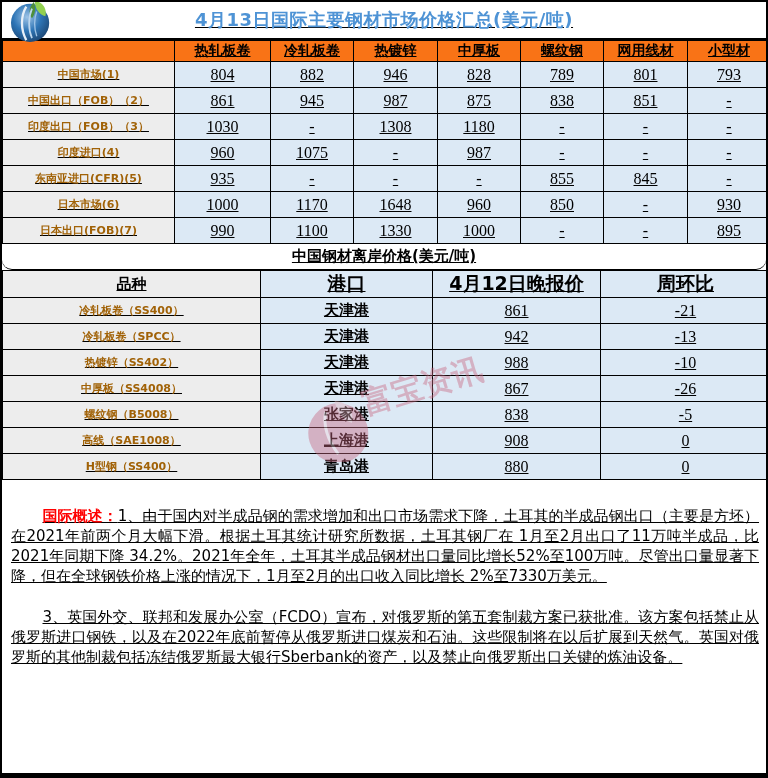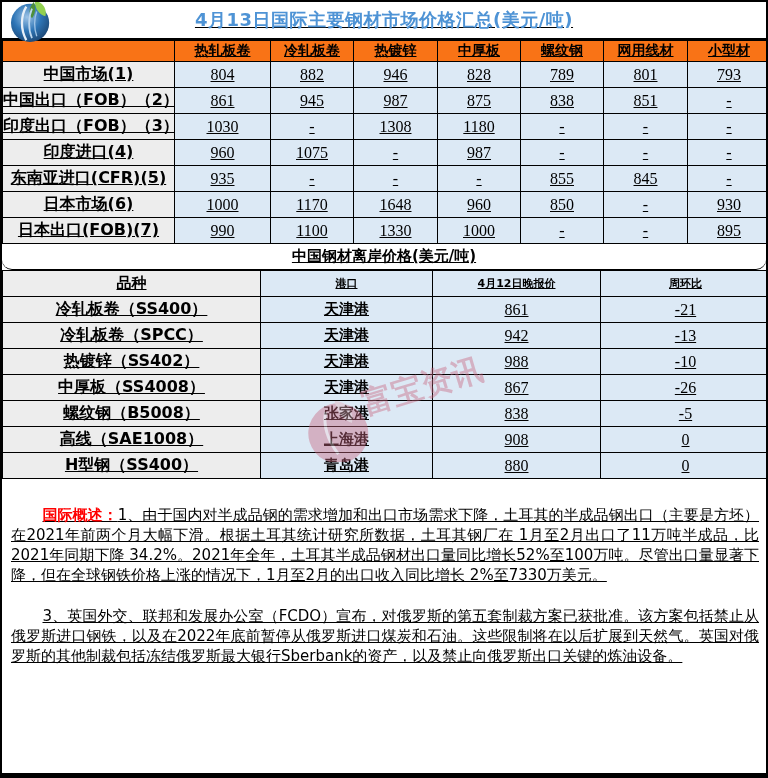--- a/index.html
+++ b/index.html
@@ -17,27 +17,27 @@
   }
   .title-row .logo { position:absolute; left:7px; top:-2px; }
   .page-title {
     color:var(--title-blue,#4E93D5); font-weight:bold; font-size:18px; letter-spacing:0.5px;
   }
   table { width:100%; border-collapse:collapse; table-layout:fixed; }
   td, th { border:1px solid #000; text-align:center; padding:0; overflow:hidden; white-space:nowrap; }
   .t1 thead tr { height:21px; }
   .t1 tbody tr, .t2 tbody tr, .t2 thead tr { height:26px; }
   th { background:#f97316; font-size:14px; font-weight:bold; color:#000; }
-  td.rowlabel { background:var(--cell-gray,#EDEDED); font-weight:bold; font-size:16px; color:#000000; }
+  td.rowlabel { background:var(--cell-gray,#EDEDED); font-weight:bold; font-size:11px; color:#a16207; }
   td.datacell { background:var(--cell-blue,#DCE9F5); color:#000; }
   .cjk { font-weight:bold; font-size:15px; }
   .num { font-family:"Liberation Serif", serif; font-size:16px; font-weight:normal; }
   .green { color:var(--negative-green,#00B050); }
   th.gray { background:var(--cell-gray,#EDEDED); font-size:15px; }
-  th.blue { background:var(--cell-blue,#DCE9F5); font-size:11px; }
+  th.blue { background:var(--cell-blue,#DCE9F5); font-size:19px; }
   .section-title {
     height:26px; flex:0 0 26px; display:flex; align-items:center; justify-content:center;
     font-weight:bold; font-size:15px; color:#000;
     border-bottom:1px solid #000; background:#fff;border-radius:10px;
   }
   .overview {
     flex:1 1 auto; padding:26px 7px 0 7px; background:#fff;
     font-size:15px; line-height:20px; color:#000; text-align:justify;
   }
   .overview p { margin:0 0 21px 2px; text-indent:2.1em; }

